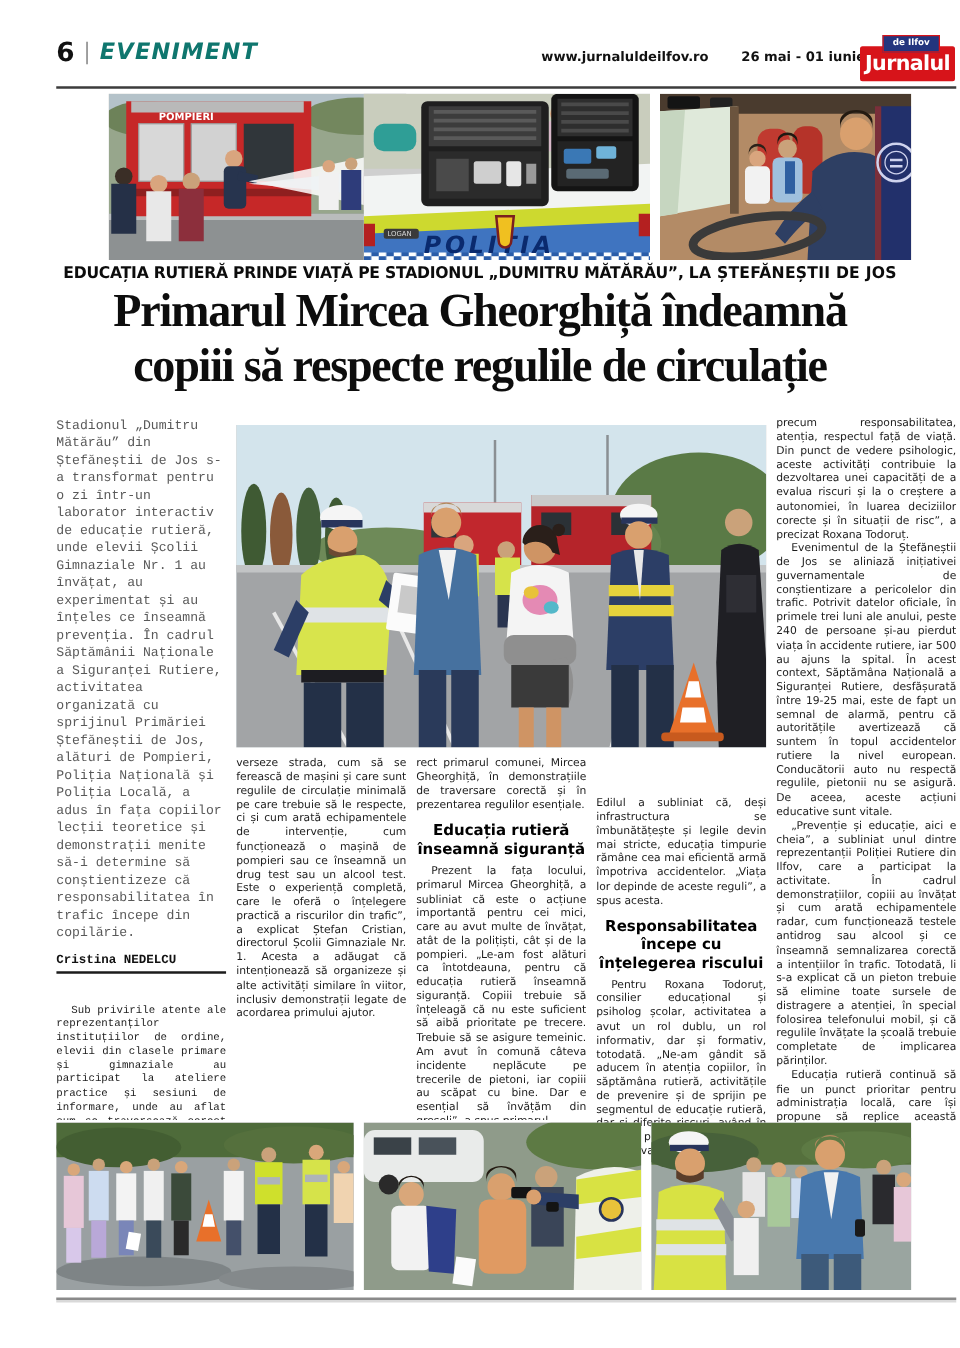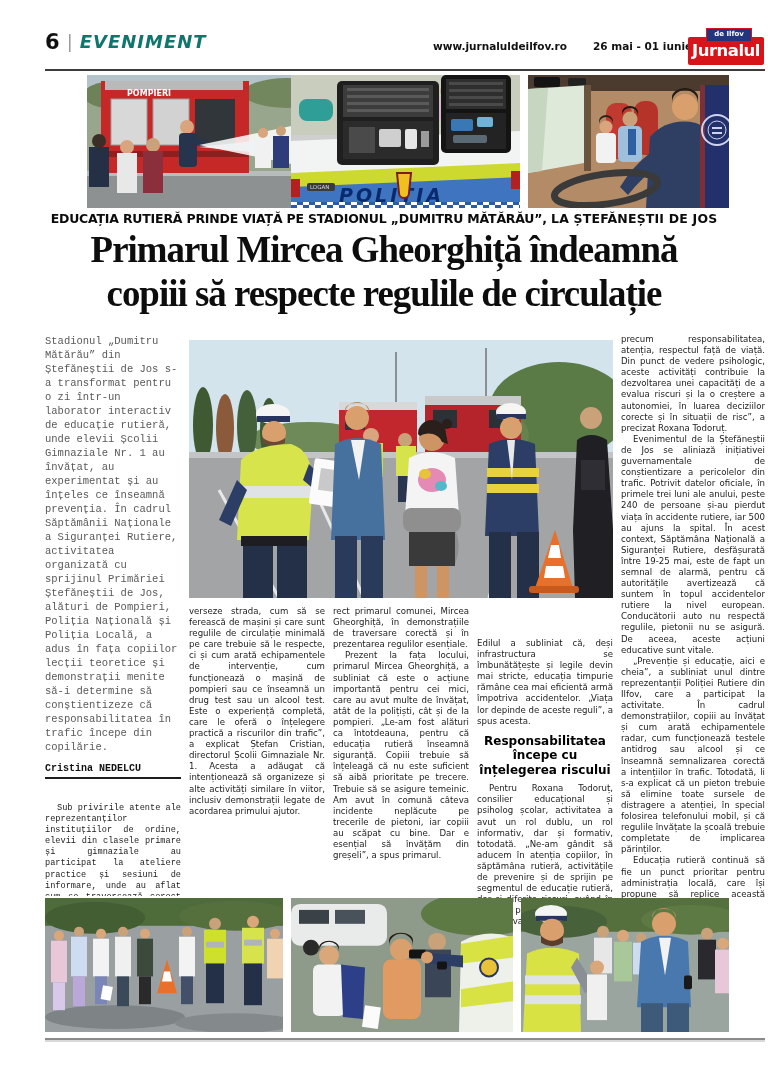--- a/index.html
+++ b/index.html
@@ -326,20 +326,21 @@
   <p class="bodytxt first indent">Sub privirile atente ale reprezentanților instituțiilor de ordine, elevii din clasele primare și gimnaziale au participat la ateliere practice și sesiuni de informare, unde au aflat cum se traversează corect strada, care sunt cele mai importante semne de circulație și cum se pot proteja în calitate de pietoni, bicicliști sau pasageri.</p>
   <p class="bodytxt indent">„Este o acțiune binevenită organizată de școală, Primăria Ștefăneștii de Jos, poliție și pompieri. Copiii învață nu doar reguli de circulație, cum să tra-</p>
 </div>
 
 <div class="col" id="col2">
   <p class="bodytxt">verseze strada, cum să se ferească de mașini și care sunt regulile de circulație minimală pe care trebuie să le respecte, ci și cum arată echipamentele de intervenție, cum funcționează o mașină de pompieri sau ce înseamnă un drug test sau un alcool test. Este o experiență completă, care le oferă o înțelegere practică a riscurilor din trafic”, a explicat Ștefan Cristian, directorul Școlii Gimnaziale Nr. 1. Acesta a adăugat că intenționează să organizeze și alte activități similare în viitor, inclusiv demonstrații legate de acordarea primului ajutor.</p>
 </div>
 
 <div class="col" id="col3">
   <p class="bodytxt">rect primarul comunei, Mircea Gheorghiță, în demonstrațiile de traversare corectă și în prezentarea regulilor esențiale.</p>
+  <div class="subhead">Educația rutieră înseamnă siguranță</div>
   <p class="bodytxt indent">Prezent la fața locului, primarul Mircea Gheorghiță, a subliniat că este o acțiune importantă pentru cei mici, care au avut multe de învățat, atât de la polițiști, cât și de la pompieri. „Le-am fost alături ca întotdeauna, pentru că educația rutieră înseamnă siguranță. Copiii trebuie să înțeleagă că nu este suficient să aibă prioritate pe trecere. Trebuie să se asigure temeinic. Am avut în comună câteva incidente neplăcute pe trecerile de pietoni, iar copiii au scăpat cu bine. Dar e esențial să învățăm din greșeli”, a spus primarul.</p>
 </div>
 
 <div class="col" id="col4">
   <p class="bodytxt">Edilul a subliniat că, deși infrastructura se îmbunătățește și legile devin mai stricte, educația timpurie rămâne cea mai eficientă armă împotriva accidentelor. „Viața lor depinde de aceste reguli”, a spus acesta.</p>
   <div class="subhead">Responsabilitatea începe cu înțelegerea riscului</div>
   <p class="bodytxt indent">Pentru Roxana Todoruț, consilier educațional și psiholog școlar, activitatea a avut un rol dublu, un rol informativ, dar și formativ, totodată. „Ne-am gândit să aducem în atenția copiilor, în săptămâna rutieră, activitățile de prevenire și de sprijin pe segmentul de educație rutieră, dar și diferite riscuri, având în vedere prezența pompierilor. Copiii învață nu doar reguli de circulație, ci și valori esențiale,</p>
 </div>
 
 <div class="col" id="col5">

